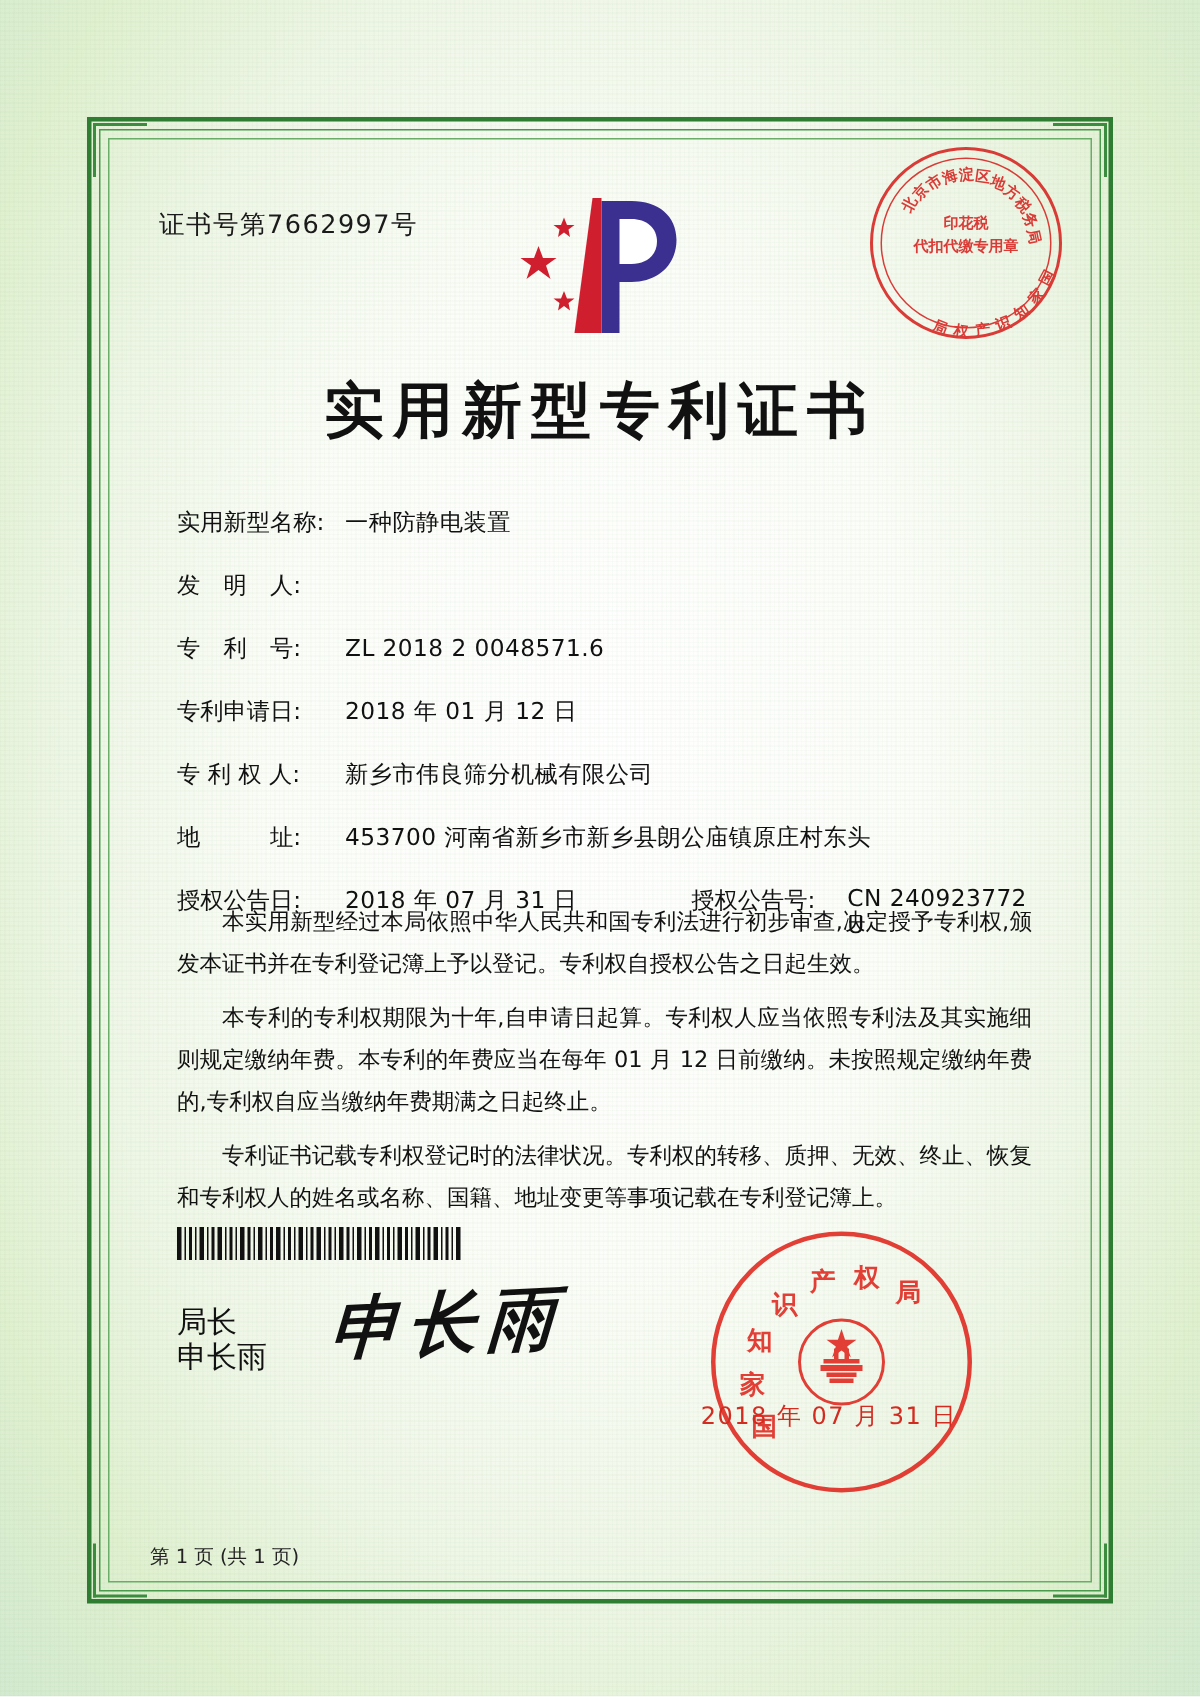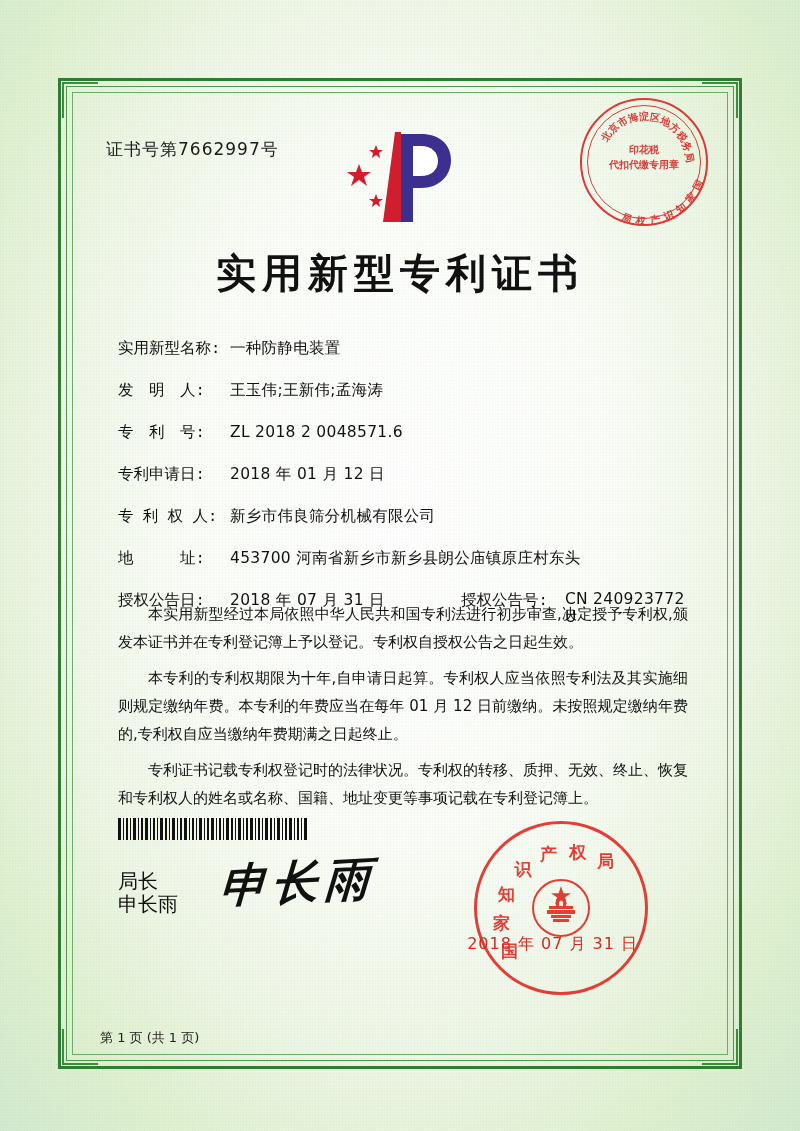--- a/index.html
+++ b/index.html
@@ -155,21 +155,20 @@
     align-items: baseline;
     margin-bottom: 21px;
     font-size: 15.5px;
     color: #111;
   }
   .field-label {
     width: 112px;
     flex: 0 0 112px;
     letter-spacing: 0px;
     white-space: nowrap;
-    font-family: Liberation Mono, monospace;
   }
   .field-value {
     flex: 1 1 auto;
     letter-spacing: 0.3px;
   }
   .field-row.dual {
     display: flex;
     align-items: baseline;
   }
   .dual-left { display: flex; align-items: baseline; width: 360px; }
@@ -336,21 +335,20 @@
 
     <div class="main-title">实用新型专利证书</div>
 
     <div class="fields">
       <div class="field-row">
         <span class="field-label">实用新型名称:</span>
         <span class="field-value">一种防静电装置</span>
       </div>
       <div class="field-row">
         <span class="field-label">发　明　人:</span>
-        <span class="field-value">王玉伟;王新伟;孟海涛</span>
       </div>
       <div class="field-row">
         <span class="field-label">专　利　号:</span>
         <span class="field-value">ZL 2018 2 0048571.6</span>
       </div>
       <div class="field-row">
         <span class="field-label">专利申请日:</span>
         <span class="field-value">2018 年 01 月 12 日</span>
       </div>
       <div class="field-row">

